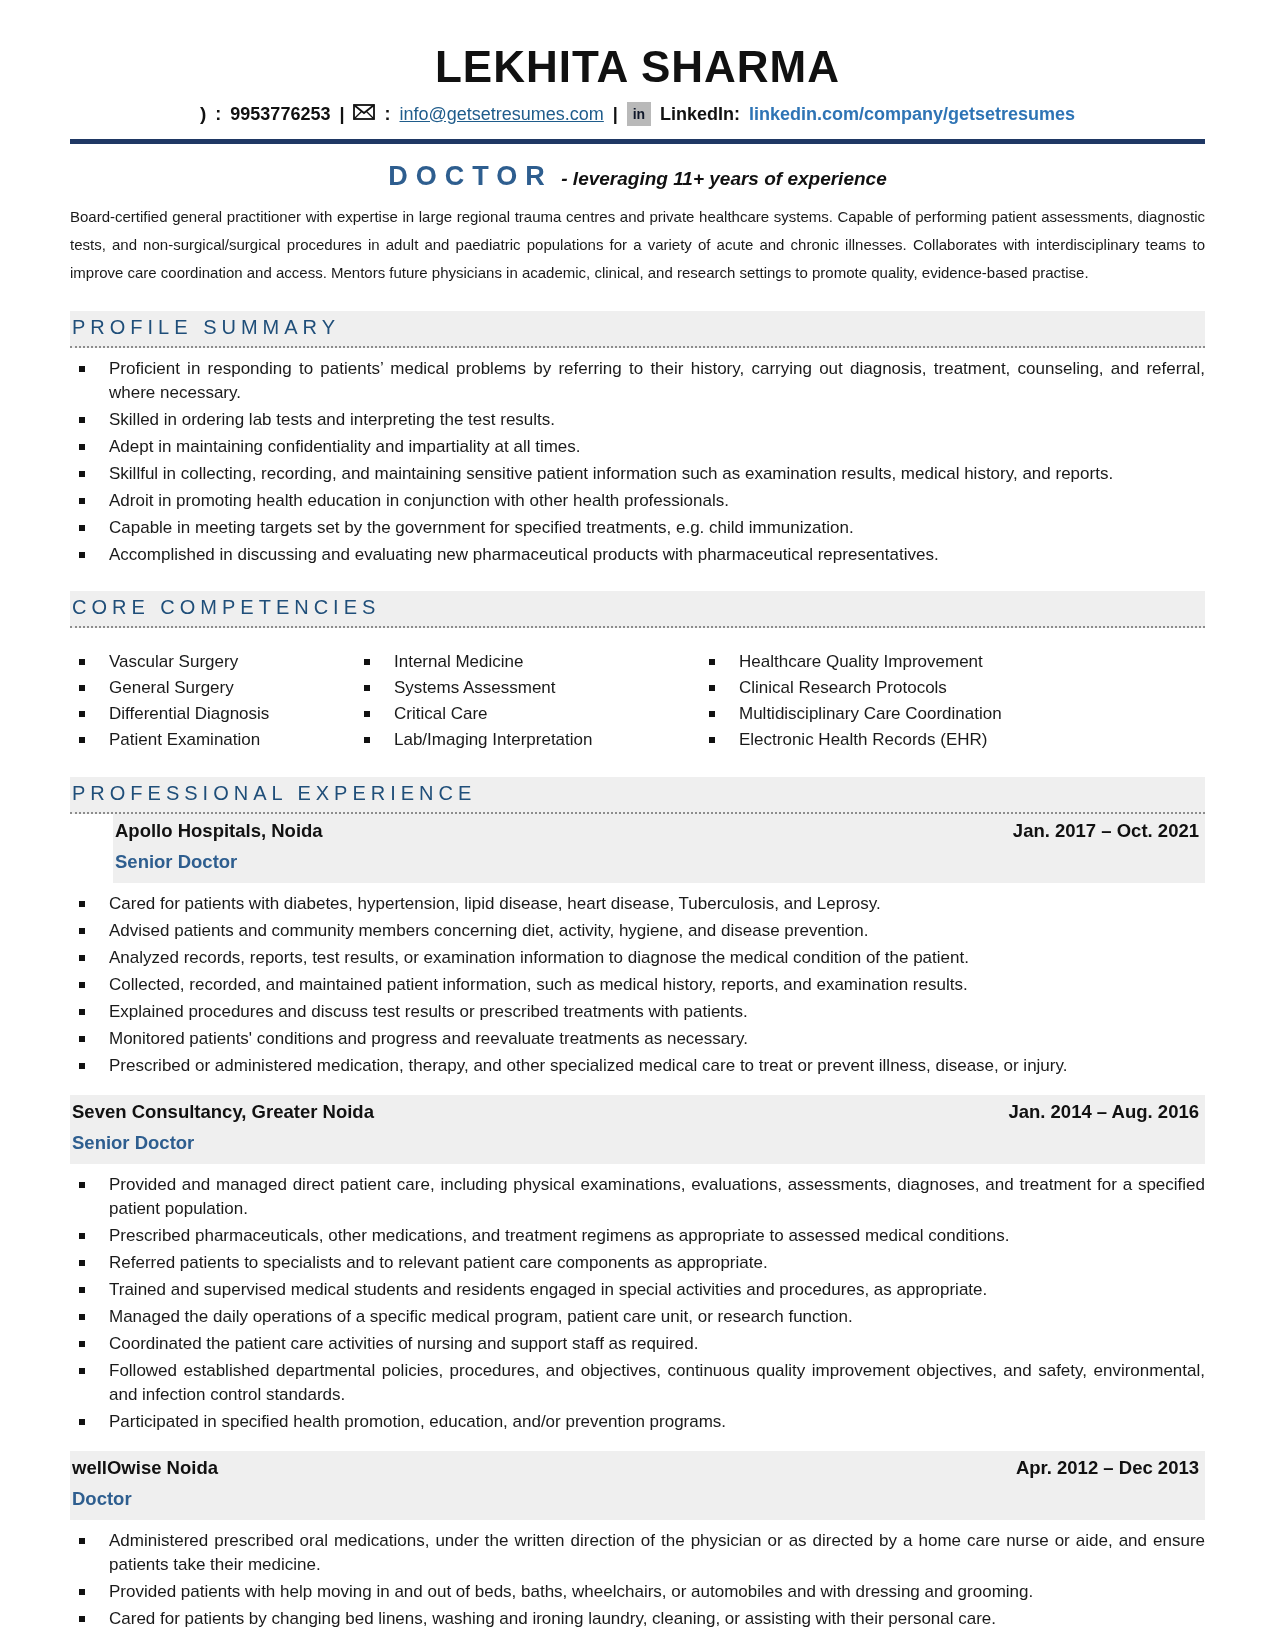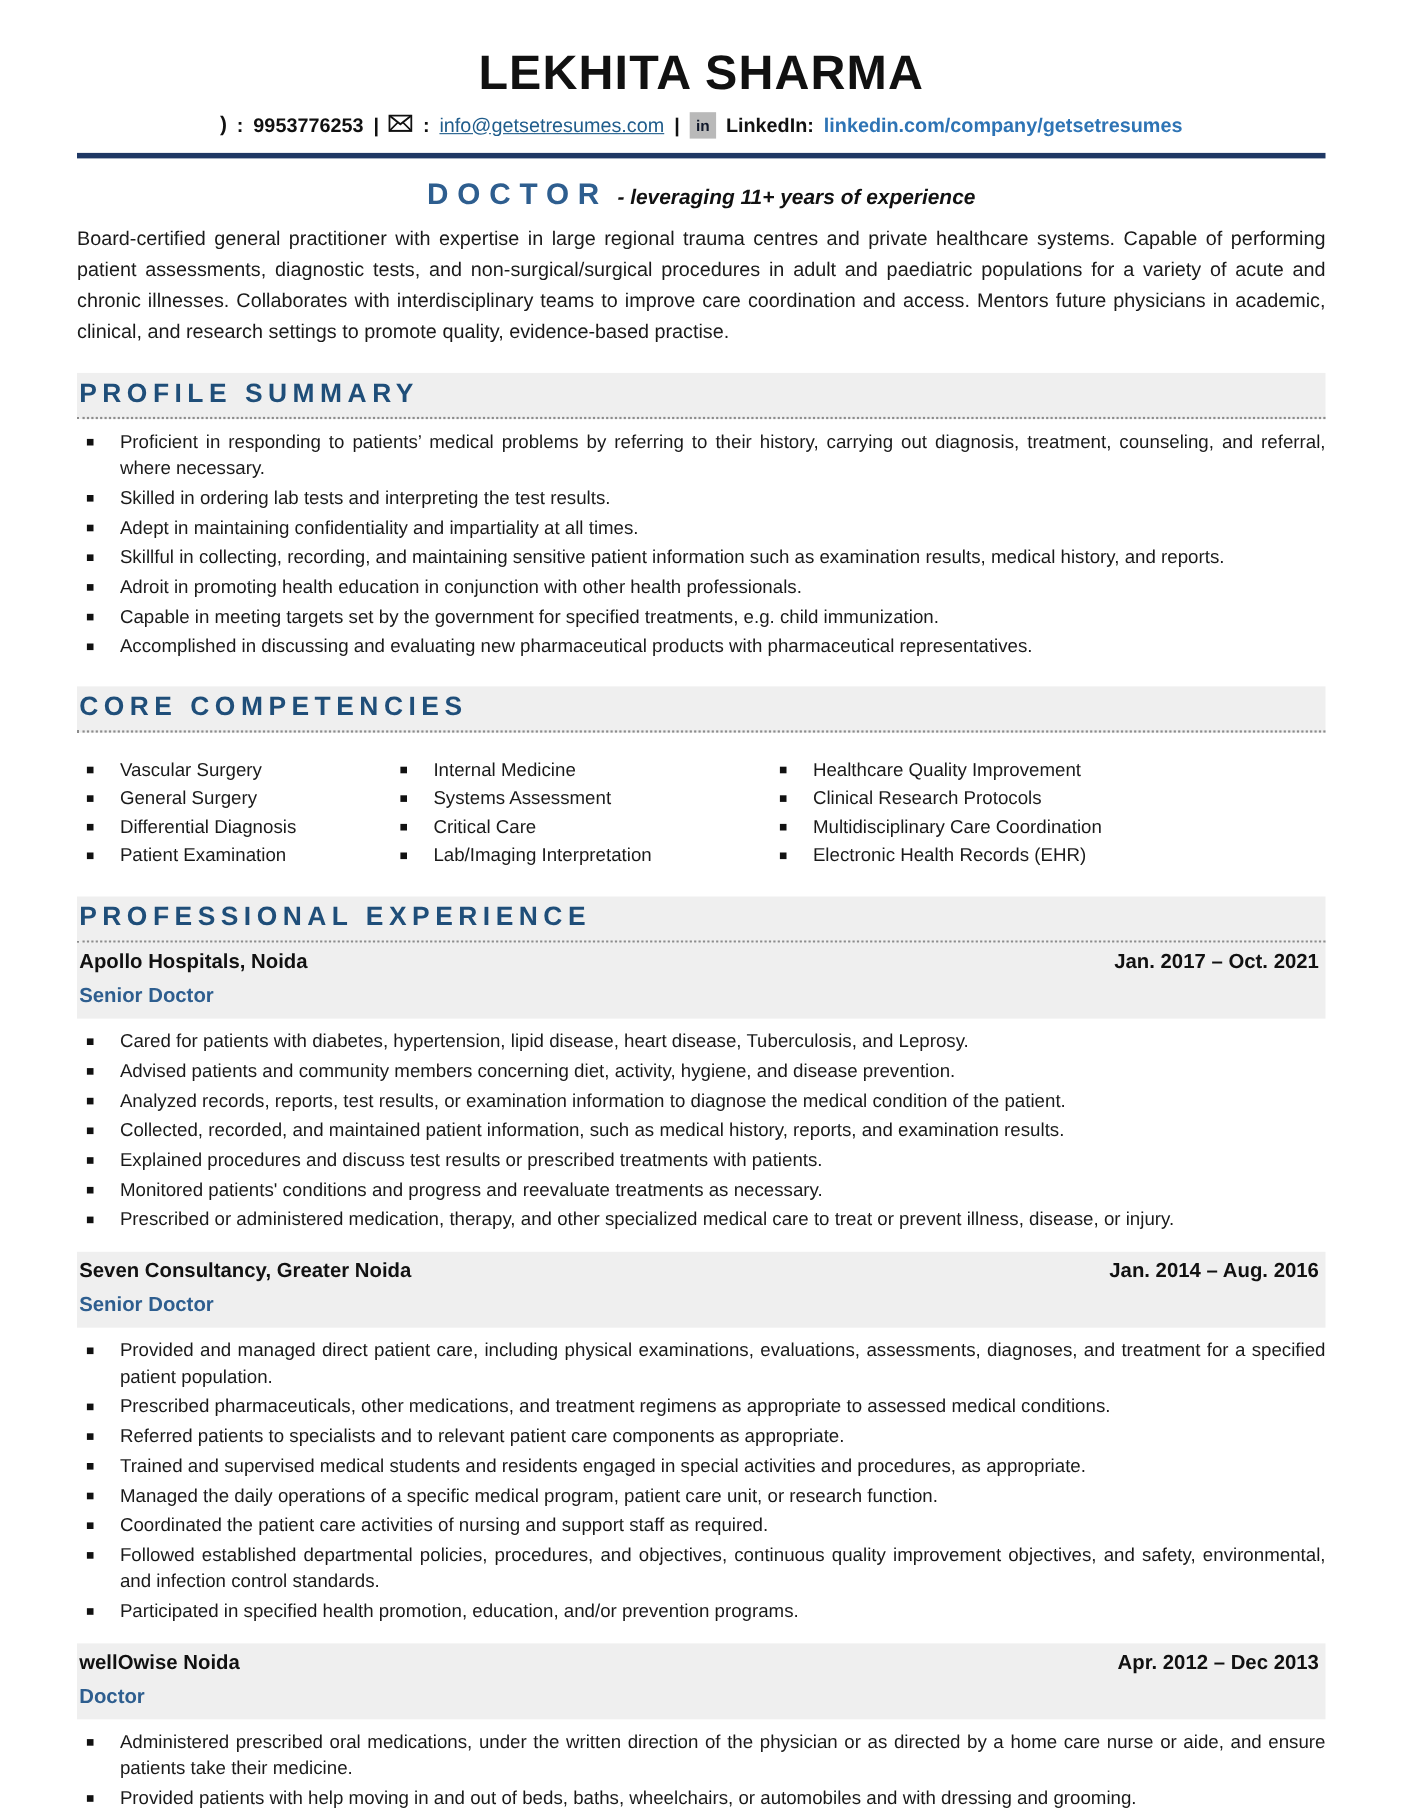--- a/index.html
+++ b/index.html
@@ -74,36 +74,36 @@
   }
   .tagline {
     font-size: 19px;
     font-weight: 700;
     font-style: italic;
     color: #111111;
     margin-left: 4px;
   }
   .intro {
     margin-top: 11px;
-    font-size: 18px;
+    font-size: 15px;
     line-height: 28px;
     text-align: justify;
   }
 
   
   .sec-head {
     margin-top: 24px;
     background: #efefef;
     border-bottom: 2px dotted #8c8c8c;
     padding: 5px 4px 7px 2px;
   }
   .sec-head h2 {
     margin: 0;
-    font-size: 24px;
-    font-weight: 700;
+    font-size: 20px;
+    font-weight: 400;
     letter-spacing: 5px;
     color: #1f4e79;
   }
 
   
   ul.bullets {
     list-style: none;
     margin: 9px 0 0 0;
     padding: 0;
   }
@@ -132,21 +132,21 @@
   .comp-col-3 { flex: 1; }
   .comp-col ul.bullets li { margin: 0; line-height: 26px; }
   .comp-col .sq { margin-top: 10px; }
 
   
   .exp-sec-head { margin-bottom: 0; }
   .job-head {
     background: #efefef;
     padding: 6px 6px 10px 2px;
   }
-  .job-head.first { margin-top: 0; }
+  .job-head.first { margin-top: 0; margin-left: 43px; }
   .job-head.gap { margin-top: 17px; }
   .job-row {
     display: flex;
     justify-content: space-between;
     align-items: baseline;
     font-size: 18.5px;
     font-weight: 700;
     color: #111111;
   }
   .job-title {

